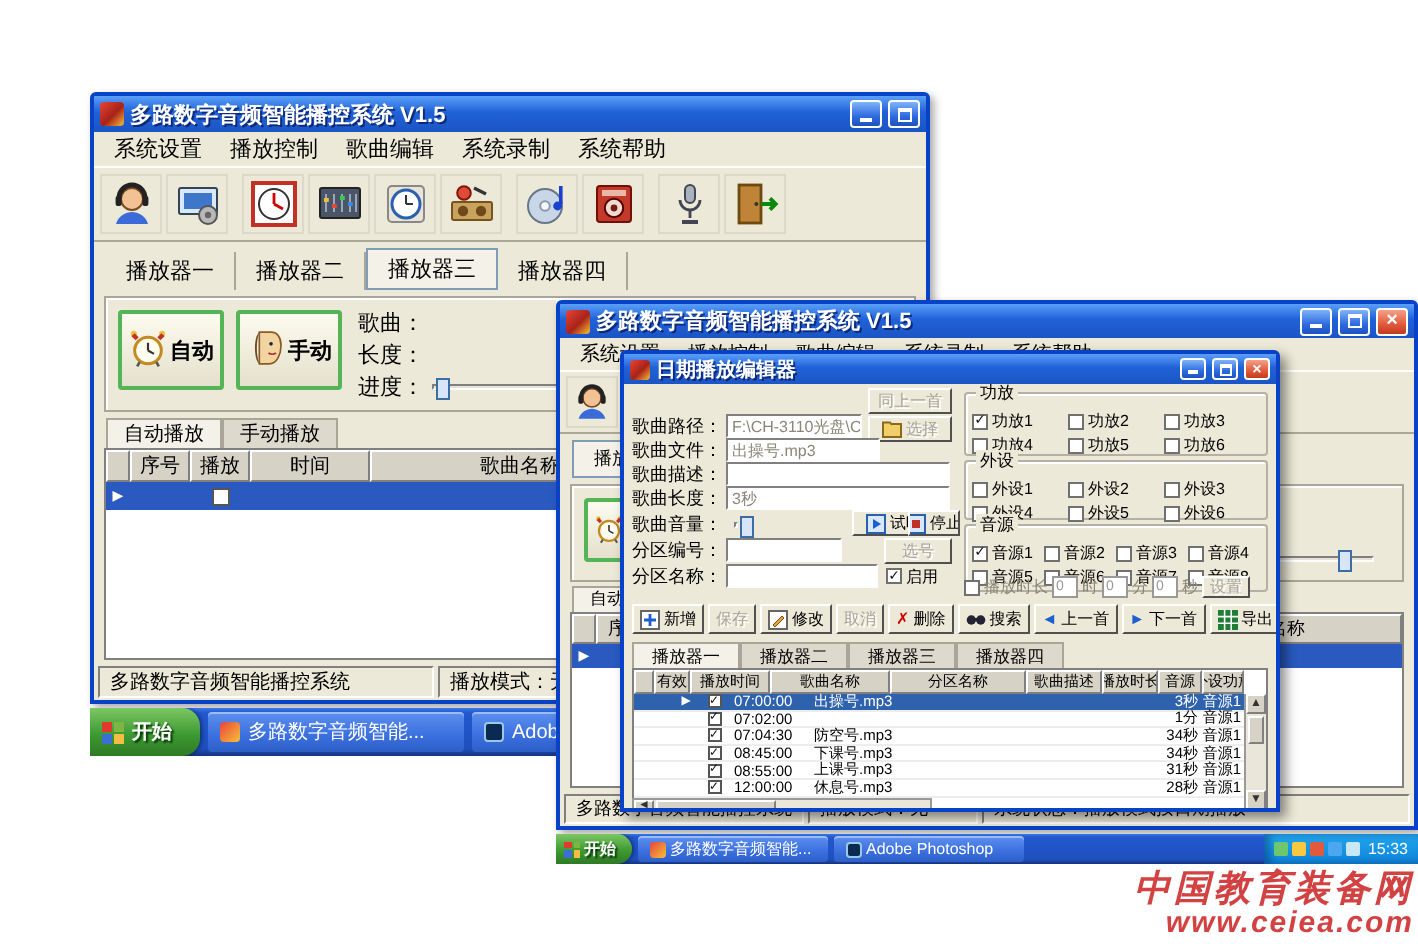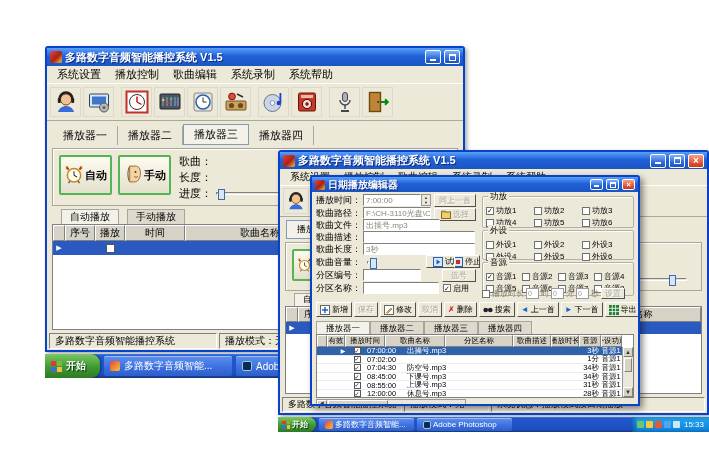--- a/index.html
+++ b/index.html
@@ -36,21 +36,21 @@
   background:linear-gradient(180deg,#FDFBF0,#E4E0CC);display:flex;align-items:center;justify-content:center;
   gap:1px;font-size:11px;font-weight:bold;}
 .bigbtn svg{width:20px;height:20px;flex:0 0 auto;}
 .nowgrid{flex:1;display:flex;padding:2px 6px;font-size:11px;}
 .nowcol{flex:1;display:flex;flex-direction:column;}
 .nowrow{flex:1;display:flex;align-items:center;white-space:nowrap;}
 .slider{flex:1;height:3px;border:1px solid;border-color:#808080 #fff #fff #808080;background:#E6E2D4;
   position:relative;margin:0 6px 0 4px;}
 .thumb{position:absolute;top:-4px;width:7px;height:11px;background:#D8E4F8;border:1px solid #3A6EA5;}
 .subtabs{flex:0 0 16px;display:flex;align-items:flex-end;padding:0 6px;font-size:10px;}
-.subtab{padding:0 8px;border:1px solid #A9A599;border-bottom:none;background:#DDD9CC;white-space:nowrap;margin-left:8px;}
+.subtab{padding:0 8px;border:1px solid #A9A599;border-bottom:none;background:#DDD9CC;white-space:nowrap;}
 .subtab.active{background:#F4F2E8;}
 .grid-area{flex:1;margin:0 5px 2px;border:1px solid #808080;background:#fff;display:flex;flex-direction:column;overflow:hidden;}
 .gridhead{display:flex;flex:0 0 15px;font-size:10px;}
 .gh{flex:0 0 auto;background:#D6D2C6;border:1px solid;border-color:#fff #808080 #808080 #fff;
   display:flex;align-items:center;justify-content:center;overflow:hidden;white-space:nowrap;}
 .gridrow{display:flex;flex:0 0 14px;align-items:center;}
 .gridrow.sel{background:#2A5AC0;color:#fff;}
 .gc{flex:0 0 auto;display:flex;align-items:center;justify-content:center;overflow:hidden;}
 .cellchk{width:9px;height:9px;background:#fff;border:1px solid #555;display:flex;align-items:center;justify-content:center;font-size:8px;color:#111;}
 .statusbar{flex:0 0 18px;display:flex;gap:2px;padding:1px 2px;font-size:10px;background:#ECE9D8;font-family:Liberation Mono, monospace;}
@@ -601,28 +601,20 @@
         <span class="cap-btn">
             <span class="glyph-min"></span>
           </span>
         <span class="cap-btn">
             <span class="glyph-max"></span>
           </span>
         <span class="cap-btn close">×</span>
       </div>
       <div class="dlg-client" id="dlg-client">
 
-        <div class="frow" style="top:2px">
-          <span class="flabel">播放时间：</span>
-          <span class="finput ro" style="width:58px">7:00:00</span>
-          <span class="spin">
-              <i>▲</i>
-              <i>▼</i>
-            </span>
-        </div>
         <div class="dbtn dis" style="left:122px;top:2px;width:42px">同上一首</div>
         <div class="frow" style="top:15px">
           <span class="flabel">歌曲路径：</span>
           <span class="finput ro" style="width:68px">F:\CH-3110光盘\CH-3110音乐库\</span>
         </div>
         <div class="dbtn dis" style="left:122px;top:16px;width:42px">
             <svg viewBox="0 0 10 10">
               <rect x="0.5" y="2" width="9" height="6.5" fill="#F2CE6A" stroke="#8A6A1A"></rect>
               <path d="M0.5 2.8V1.2h3.5l1 1.2" fill="#F2CE6A" stroke="#8A6A1A"></path>
             </svg>
@@ -730,21 +722,21 @@
               </span>
               <span>导出</span>
             </span>
           </div>
         <div class="dlg-tabs" style="top:129px" id="dlg-tabs">
             <span class="dtab active">播放器一</span>
             <span class="dtab">播放器二</span>
             <span class="dtab">播放器三</span>
             <span class="dtab">播放器四</span>
           </div>
-        <div class="sched" style="top:142px;height:64px" id="sched">
+        <div class="sched" style="top:142px;height:72px" id="sched">
             <div class="shead">
               <span class="sh" style="width: 10px;"></span>
               <span class="sh" style="width: 18px;">有效</span>
               <span class="sh" style="width: 40px;">播放时间</span>
               <span class="sh" style="width: 60px;">歌曲名称</span>
               <span class="sh" style="width: 68px;">分区名称</span>
               <span class="sh" style="width: 38px;">歌曲描述</span>
               <span class="sh" style="width: 28px;">播放时长</span>
               <span class="sh" style="width: 22px;">音源</span>
               <span class="sh" style="width: 21px;">外设功放</span>
@@ -943,13 +935,17 @@
             <span class="ispin">0</span>
             <span>分</span>
             <span class="ispin">0</span>
             <span>秒</span>
             <span class="dbtn dis" style="position: static; width: 24px; height: 11px;">设置</span>
           </div>
         </div>
     </div>
   </div>
 
+  <div class="watermark">
+    <div class="wm1">中国教育装备网</div>
+    <div class="wm2">www.ceiea.com</div>
+  </div>
 </div>
 
 </body></html>

